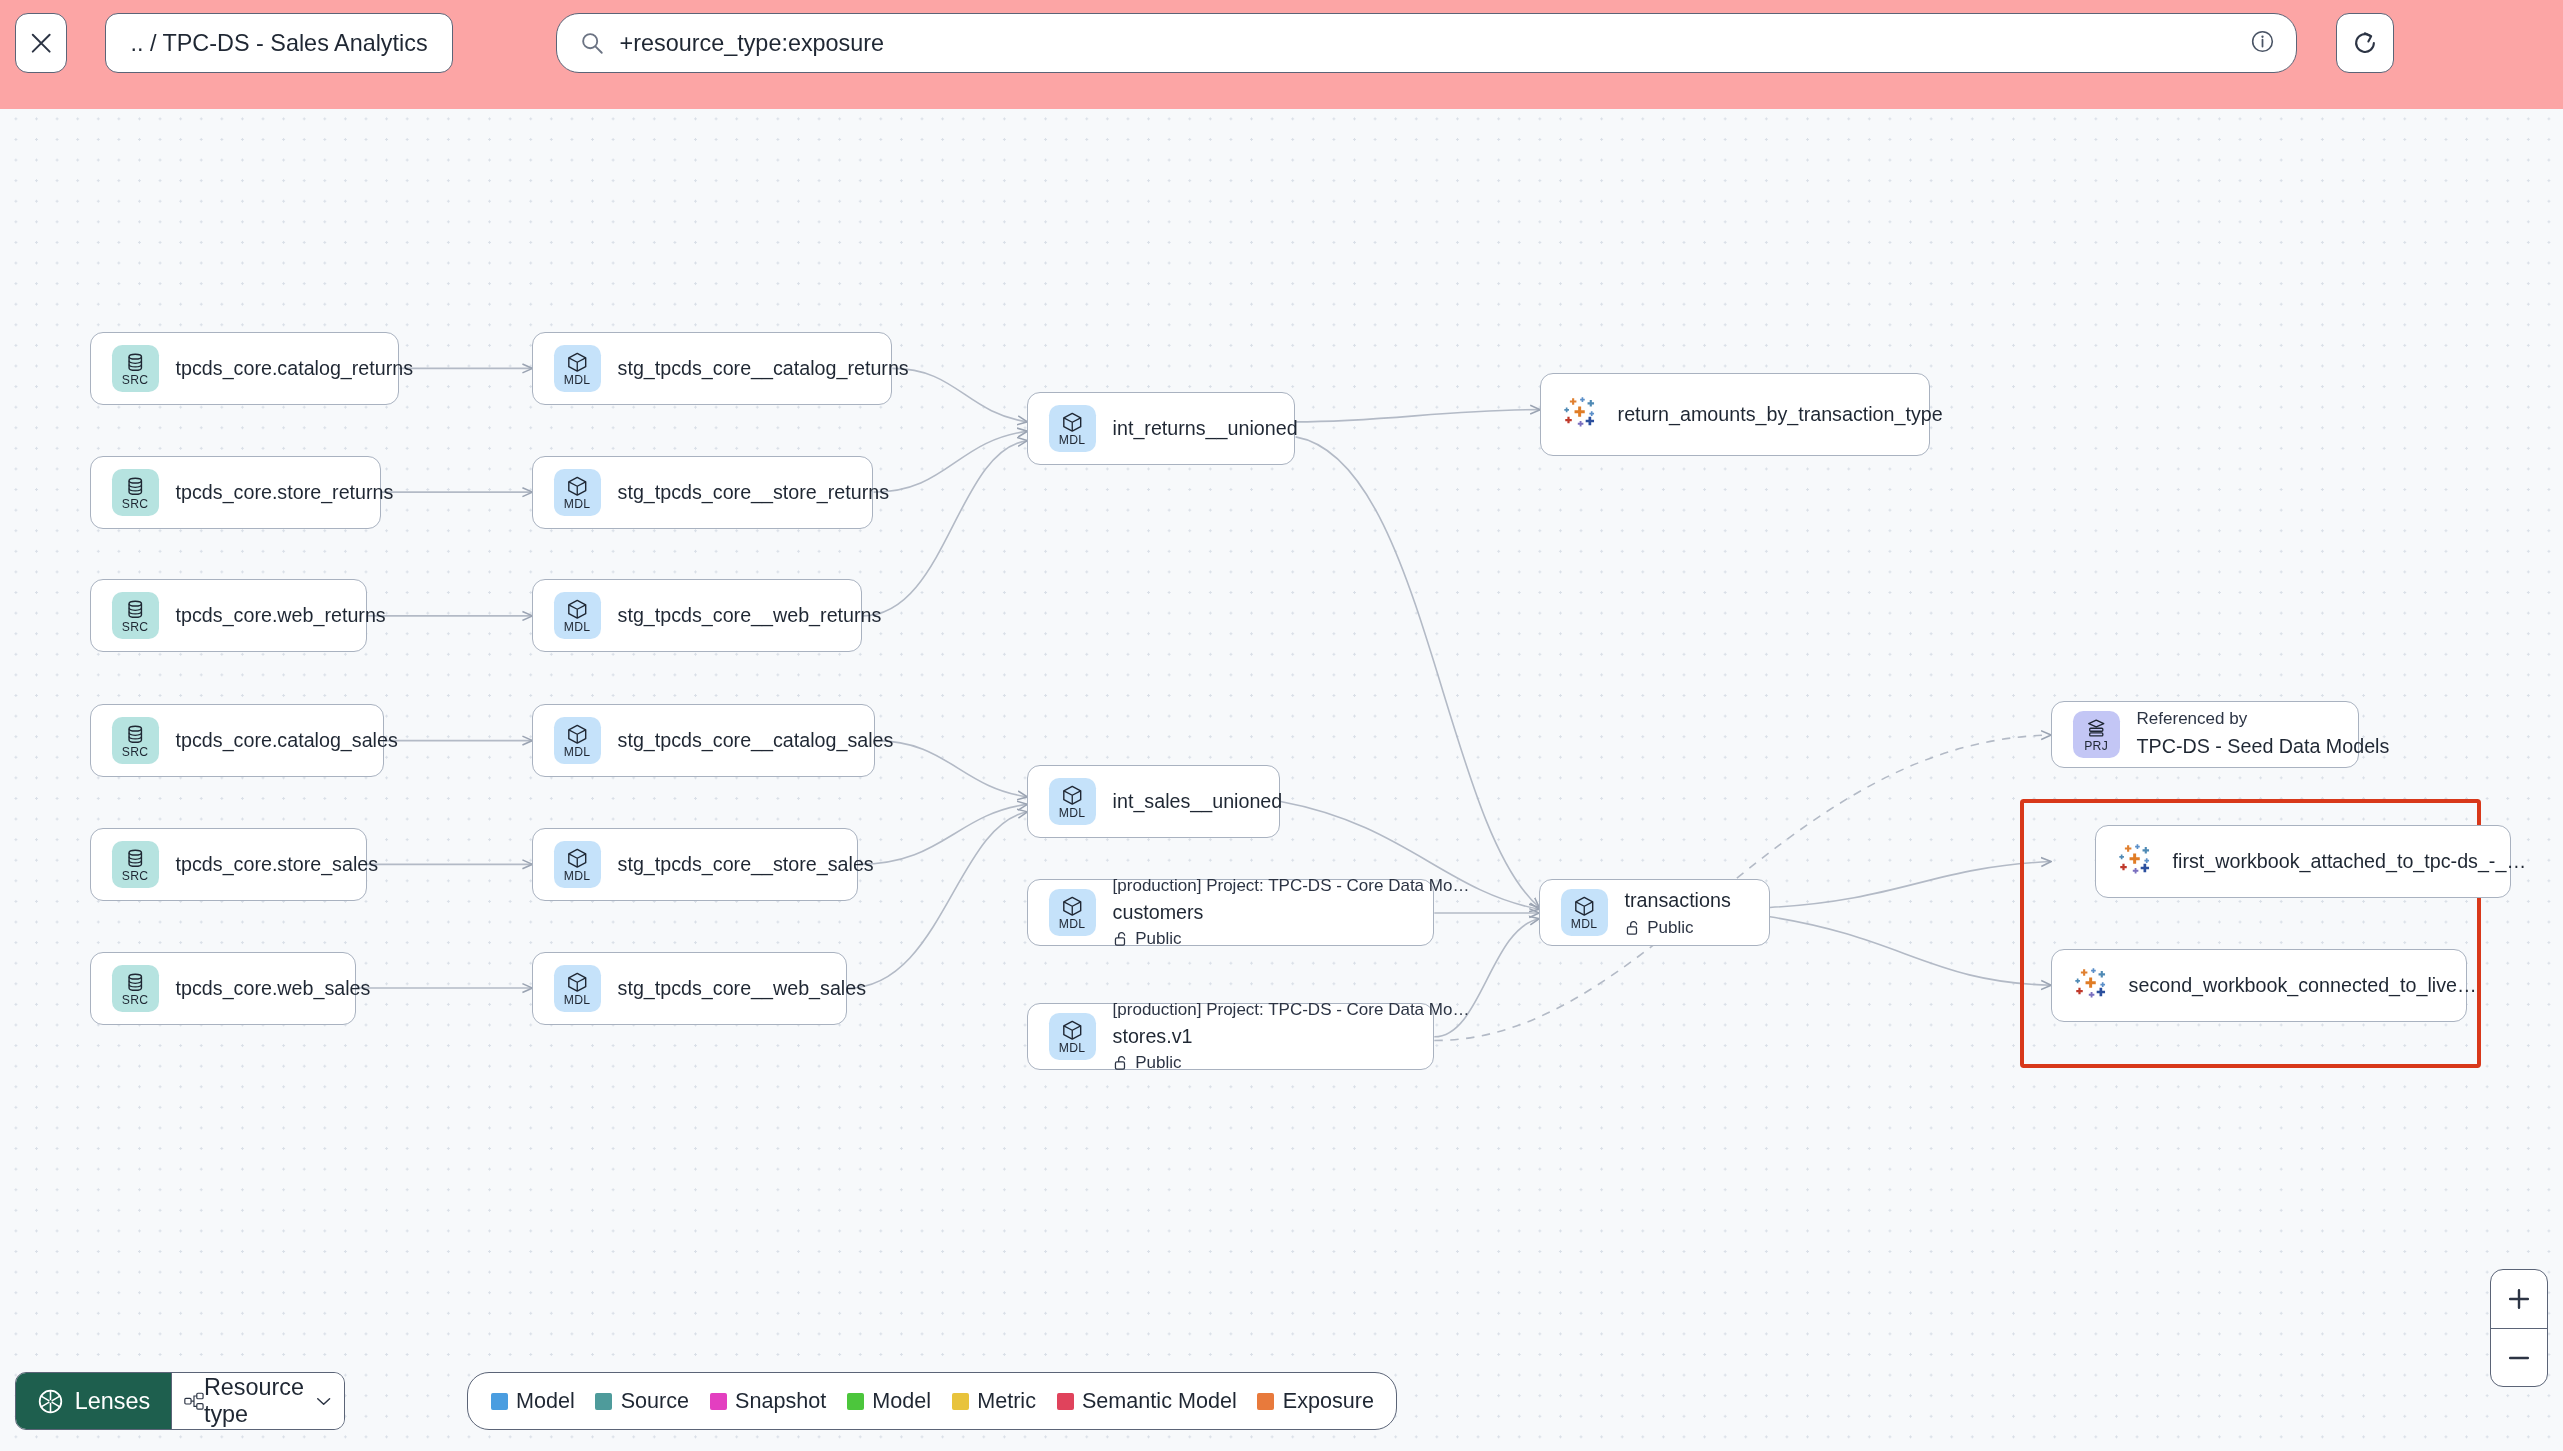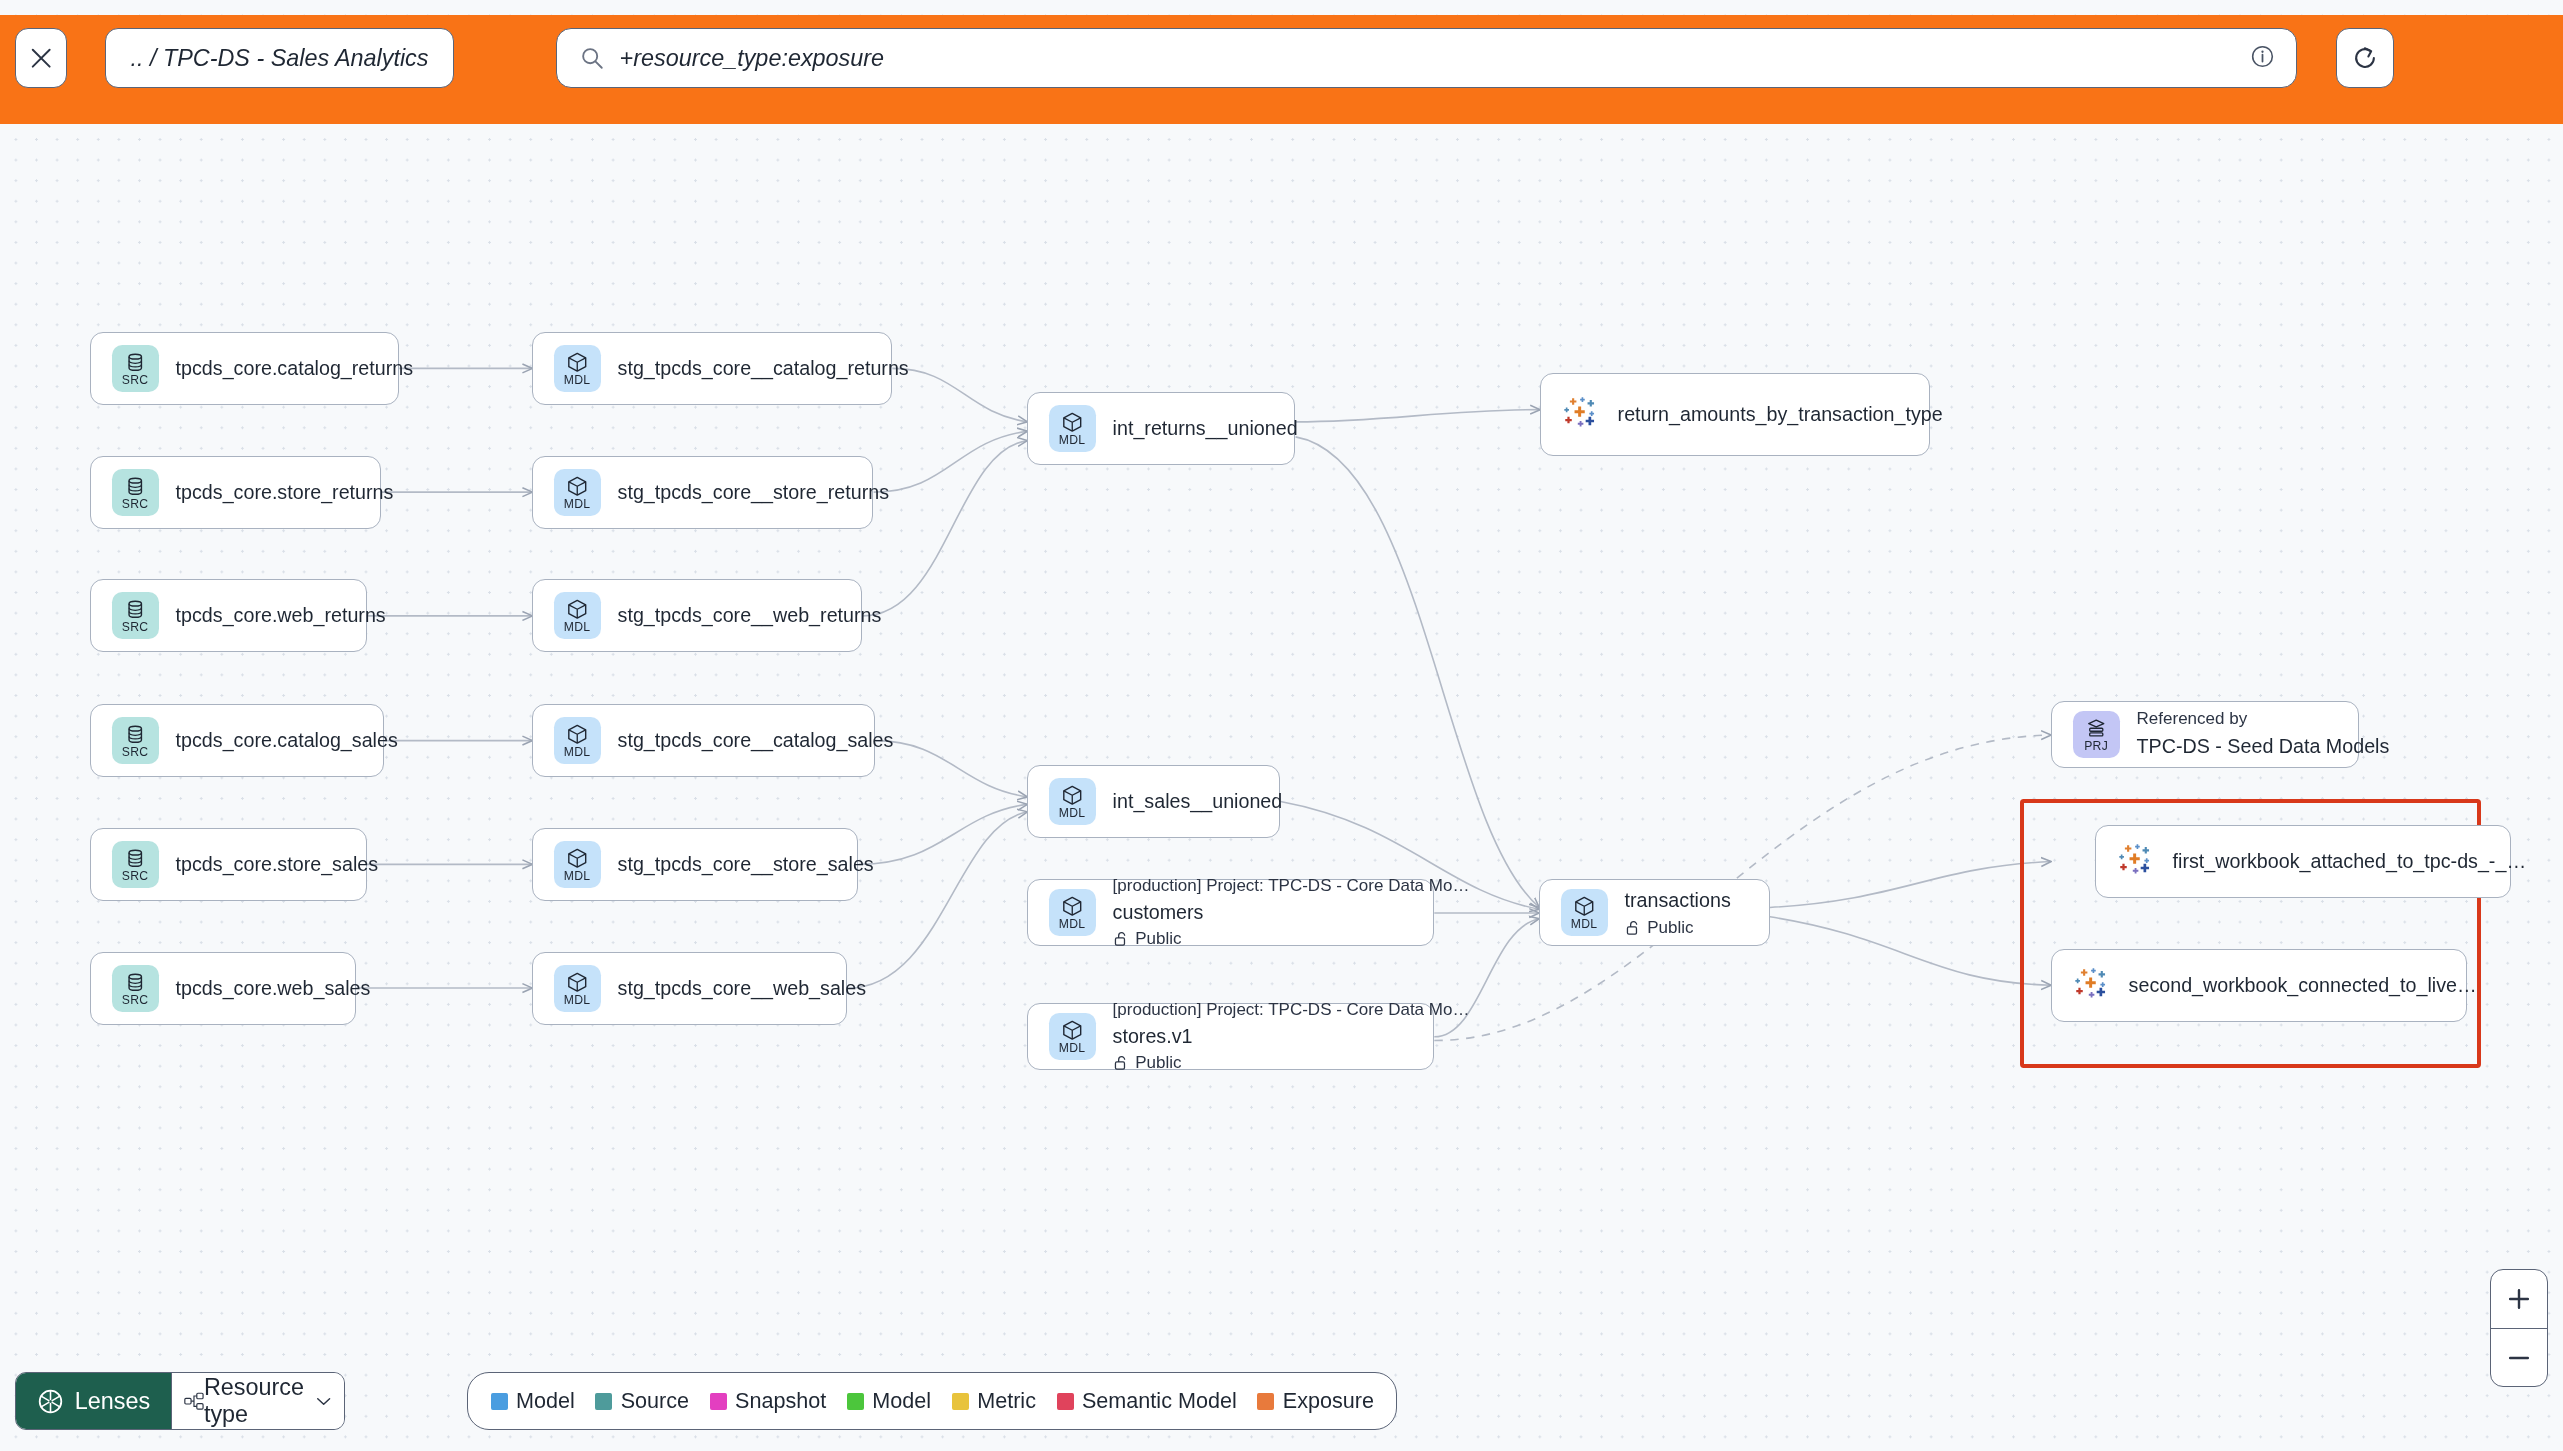--- a/index.html
+++ b/index.html
@@ -17,42 +17,41 @@
     inset: 0;
     background-color: #f7f9fb;
     background-image: radial-gradient(#d9dfe7 1.1px, transparent 1.2px);
     background-size: 20.6px 20.6px;
     background-position: 5.6px 5.6px;
   }
 
   
   #topbar {
     position: absolute;
-    top: 15px; left: 0; right: 0; height: 109px;
-    background: #f97316;
+    top: 0; left: 0; right: 0; height: 109px;
+    background: #fca5a5;
     z-index: 40;
-    font-style: italic;
   }
   .tb-btn {
     position: absolute;
     background: #ffffff;
     border: 1.5px solid #5b6477;
     border-radius: 13px;
     display: flex; align-items: center; justify-content: center;
     cursor: pointer;
   }
   #close-btn { left: 15px; top: 13px; width: 52px; height: 60px; }
   #breadcrumb-btn {
     left: 105px; top: 13px; height: 60px; padding: 0 24.4px;
     font-size: 23.4px; color: #1f2733; white-space: nowrap;
     justify-content: flex-start;
   }
   #search-box {
     left: 556px; top: 13px; width: 1741px; height: 60px;
-    border-radius: 15px; justify-content: flex-start; padding: 0 22.5px;
+    border-radius: 23px; justify-content: flex-start; padding: 0 22.5px;
     cursor: text;
   }
   #search-box .s-icon { flex: 0 0 auto; margin-right: 15px; display:flex; }
   #search-value { font-size: 23.4px; color: #1f2733; white-space: nowrap; }
   #info-icon { position: absolute; right: 20.6px; top: 50%; transform: translateY(-50%); cursor:pointer; }
   #refresh-btn { left: 2336px; top: 13px; width: 58px; height: 60px; }
 
   
   .node {
     position: absolute;

